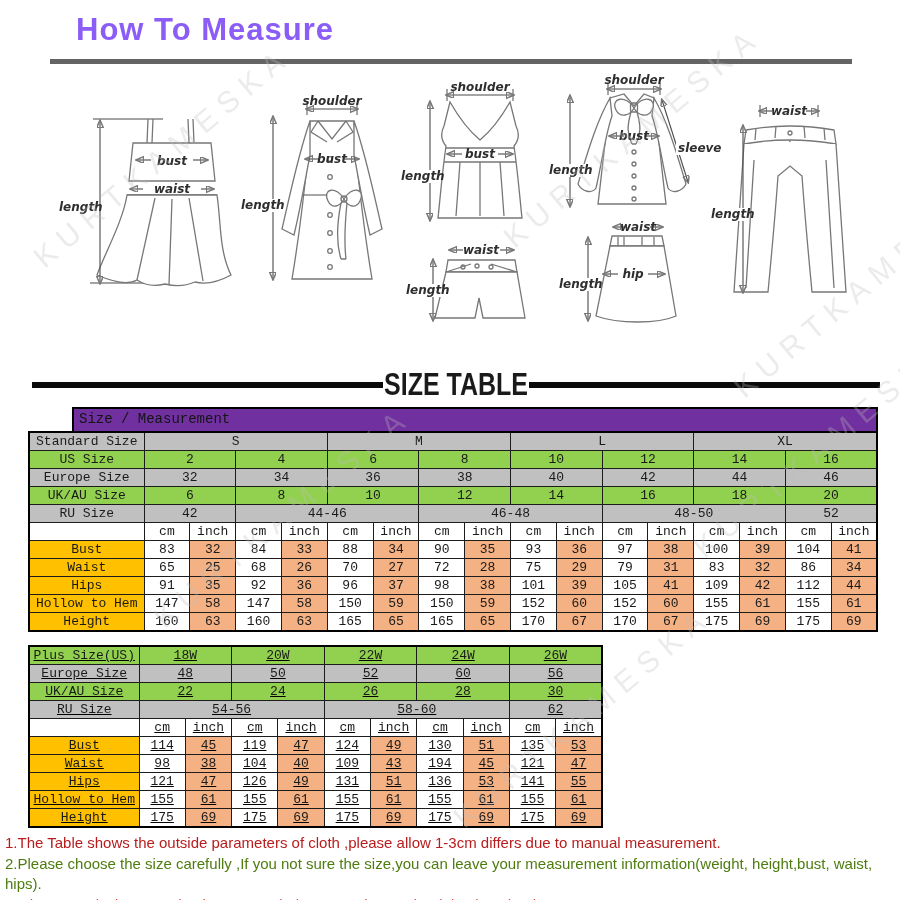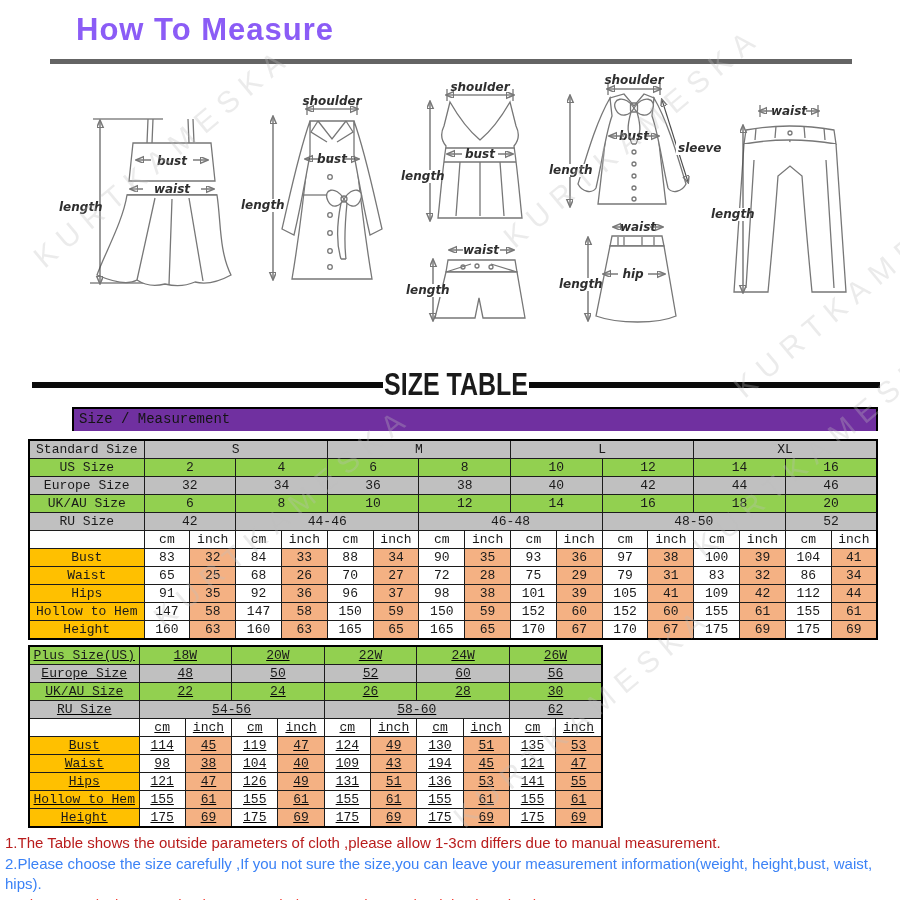--- a/index.html
+++ b/index.html
@@ -26,31 +26,31 @@
   .st-text{font-size:25px;font-weight:bold;color:#1a1a1a;transform:scaleY(1.25);
            letter-spacing:0px;white-space:nowrap;}
   
   .twrap{position:absolute;}
   .banner{background:#7030A0;border:2px solid #000;border-bottom:none;color:#141414;
           font-family:"Liberation Mono",monospace;font-size:14px;padding:2px 5px;height:18px;margin-left:44px;}
   table.tbl{border-collapse:collapse;table-layout:fixed;background:#fff;
             font-family:"Liberation Mono",monospace;font-size:13px;color:#1a1a1a;}
   table.tbl td{border:1px solid #1c1c1c;text-align:center;height:17px;line-height:17px;
                padding:0;overflow:hidden;white-space:nowrap;}
-  table.t1{width:850px;border:2px solid #000;margin-top:8px;}
+  table.t1{width:850px;border:2px solid #000;}
   table.t2{width:575px;border:2px solid #000;}
   td.green{background:#92D050;}
   td.gray{background:#C0C0C0;}
   td.yellow{background:#FFC000;}
   td.peach{background:#F4B183;}
   td.plain{background:#fff;}
   
   .notes{position:absolute;left:5px;top:833px;width:892px;font-size:15px;line-height:20.5px;}
   .note1{color:#b91c1c;}
-  .note2{color:#3b82f6;}
+  .note2{color:#4d7c0f;}
   .note3{color:#f43b31;padding-left:14px;}
 </style>
 </head>
 <body>
 
 <div id="stage">
 
   <span class="wm" style="left:0px;top:140px;">KURTKAMESKA</span>
   <span class="wm" style="left:470px;top:120px;">KURTKAMESKA</span>
   <span class="wm" style="left:700px;top:270px;">KURTKAMESKA</span>

